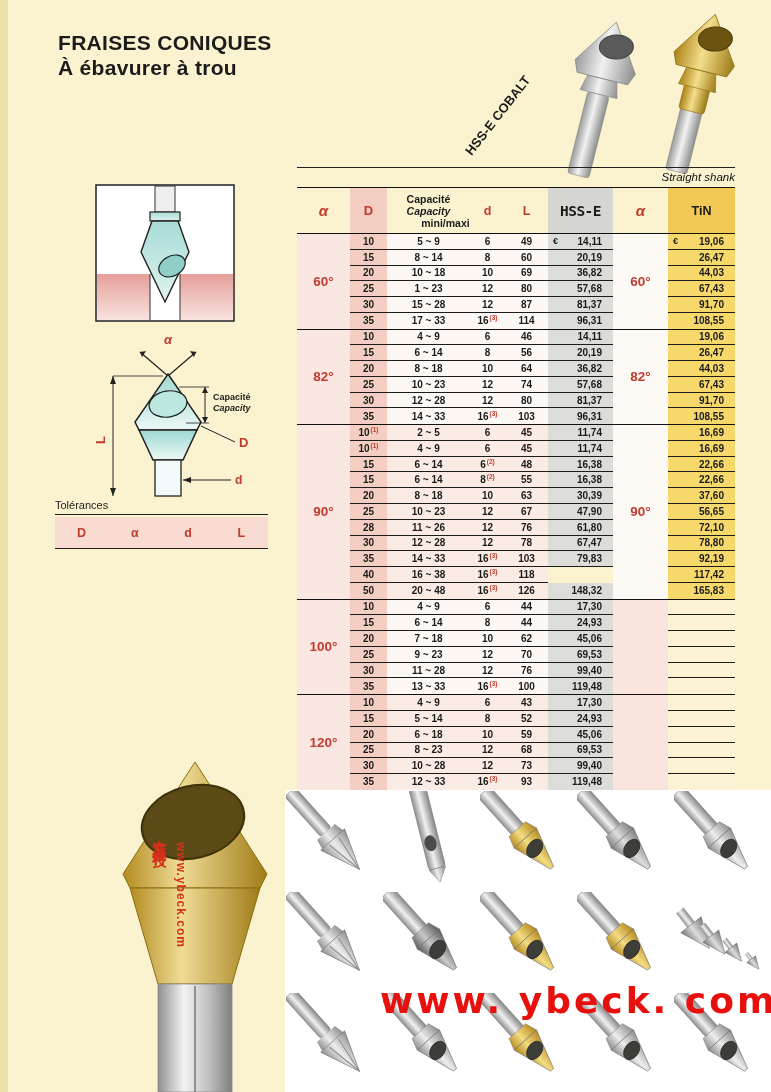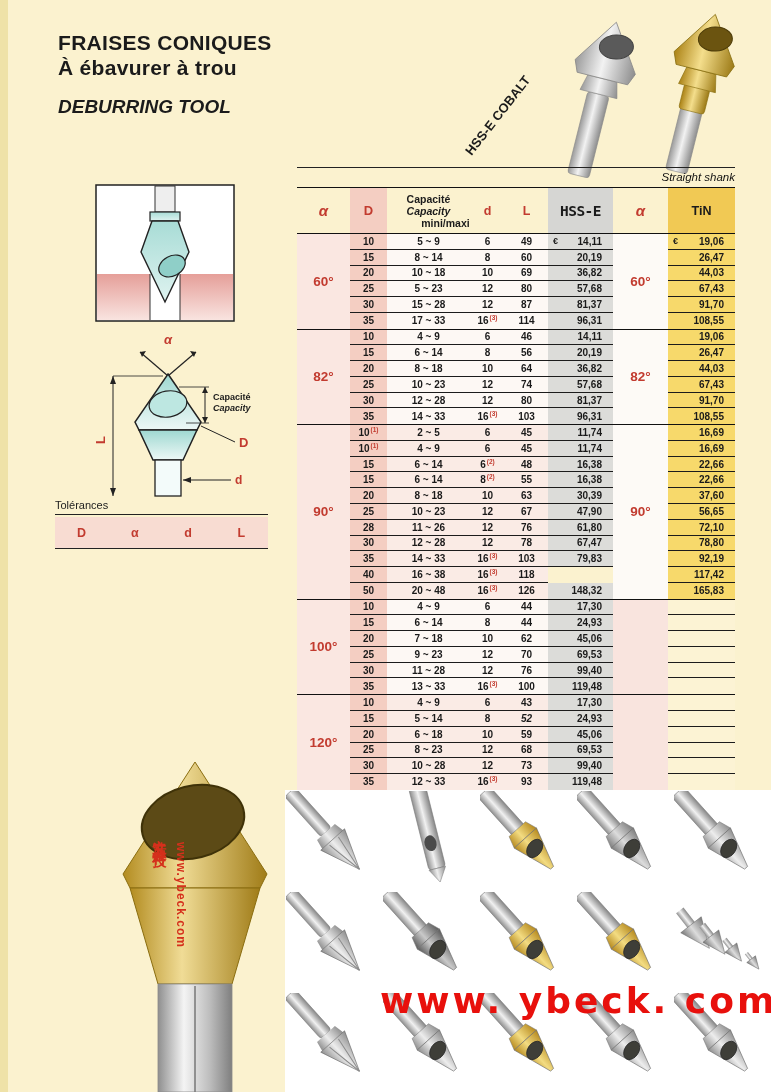--- a/index.html
+++ b/index.html
@@ -97,21 +97,20 @@
 </style>
 </head>
 <body>
 
 <div class="page">
   <div class="left-strip"></div>
 
   <div class="title-block">
     <div class="t-fr">FRAISES CONIQUES</div>
     <div class="t-fr">À ébavurer à trou</div>
-    <div class="t-en first">DEBURRING TOOL</div>
   </div>
 
   <div class="cobalt-label">HSS-E COBALT</div>
 
   <svg class="hero-svg" style="left:538px;top:16px;" width="120" height="162">
     <defs>
       <linearGradient id="hgS" x1="0" y1="0" x2="1" y2="0">
         <stop offset="0" stop-color="#9a9a9a"></stop>
           <stop offset="0.45" stop-color="#f2f2f2"></stop>
           <stop offset="1" stop-color="#8d8d8d"></stop>
@@ -254,21 +253,21 @@
           <div class="cell c-L rb" style="grid-row: 2;">60</div>
           <div class="cell c-hss rb" style="grid-row: 2;">20,19</div>
           <div class="cell c-tin rb" style="grid-row: 2;">26,47</div>
           <div class="cell c-D rb" style="grid-row: 3;">20</div>
           <div class="cell c-cap rb" style="grid-row: 3;">10 ~ 18</div>
           <div class="cell c-d rb" style="grid-row: 3;">10</div>
           <div class="cell c-L rb" style="grid-row: 3;">69</div>
           <div class="cell c-hss rb" style="grid-row: 3;">36,82</div>
           <div class="cell c-tin rb" style="grid-row: 3;">44,03</div>
           <div class="cell c-D rb" style="grid-row: 4;">25</div>
-          <div class="cell c-cap rb" style="grid-row: 4;">5 ~ 23</div>
+          <div class="cell c-cap rb" style="grid-row: 4;">1 ~ 23</div>
           <div class="cell c-d rb" style="grid-row: 4;">12</div>
           <div class="cell c-L rb" style="grid-row: 4;">80</div>
           <div class="cell c-hss rb" style="grid-row: 4;">57,68</div>
           <div class="cell c-tin rb" style="grid-row: 4;">67,43</div>
           <div class="cell c-D rb" style="grid-row: 5;">30</div>
           <div class="cell c-cap rb" style="grid-row: 5;">15 ~ 28</div>
           <div class="cell c-d rb" style="grid-row: 5;">12</div>
           <div class="cell c-L rb" style="grid-row: 5;">87</div>
           <div class="cell c-hss rb" style="grid-row: 5;">81,37</div>
           <div class="cell c-tin rb" style="grid-row: 5;">91,70</div>
@@ -434,21 +433,21 @@
           <div class="a2-cell a2-empty" style="grid-row: 1 / span 6;"></div>
           <div class="cell c-D rb" style="grid-row: 1;">10</div>
           <div class="cell c-cap rb" style="grid-row: 1;">4 ~ 9</div>
           <div class="cell c-d rb" style="grid-row: 1;">6</div>
           <div class="cell c-L rb" style="grid-row: 1;">43</div>
           <div class="cell c-hss rb" style="grid-row: 1;">17,30</div>
           <div class="cell c-tin tin-empty rb" style="grid-row: 1;"></div>
           <div class="cell c-D rb" style="grid-row: 2;">15</div>
           <div class="cell c-cap rb" style="grid-row: 2;">5 ~ 14</div>
           <div class="cell c-d rb" style="grid-row: 2;">8</div>
-          <div class="cell c-L rb" style="grid-row: 2; font-style: italic;">52</div>
+          <div class="cell c-L rb" style="grid-row: 2;">52</div>
           <div class="cell c-hss rb" style="grid-row: 2;">24,93</div>
           <div class="cell c-tin tin-empty rb" style="grid-row: 2;"></div>
           <div class="cell c-D rb" style="grid-row: 3;">20</div>
           <div class="cell c-cap rb" style="grid-row: 3;">6 ~ 18</div>
           <div class="cell c-d rb" style="grid-row: 3;">10</div>
           <div class="cell c-L rb" style="grid-row: 3;">59</div>
           <div class="cell c-hss rb" style="grid-row: 3;">45,06</div>
           <div class="cell c-tin tin-empty rb" style="grid-row: 3;"></div>
           <div class="cell c-D rb" style="grid-row: 4;">25</div>
           <div class="cell c-cap rb" style="grid-row: 4;">8 ~ 23</div>

